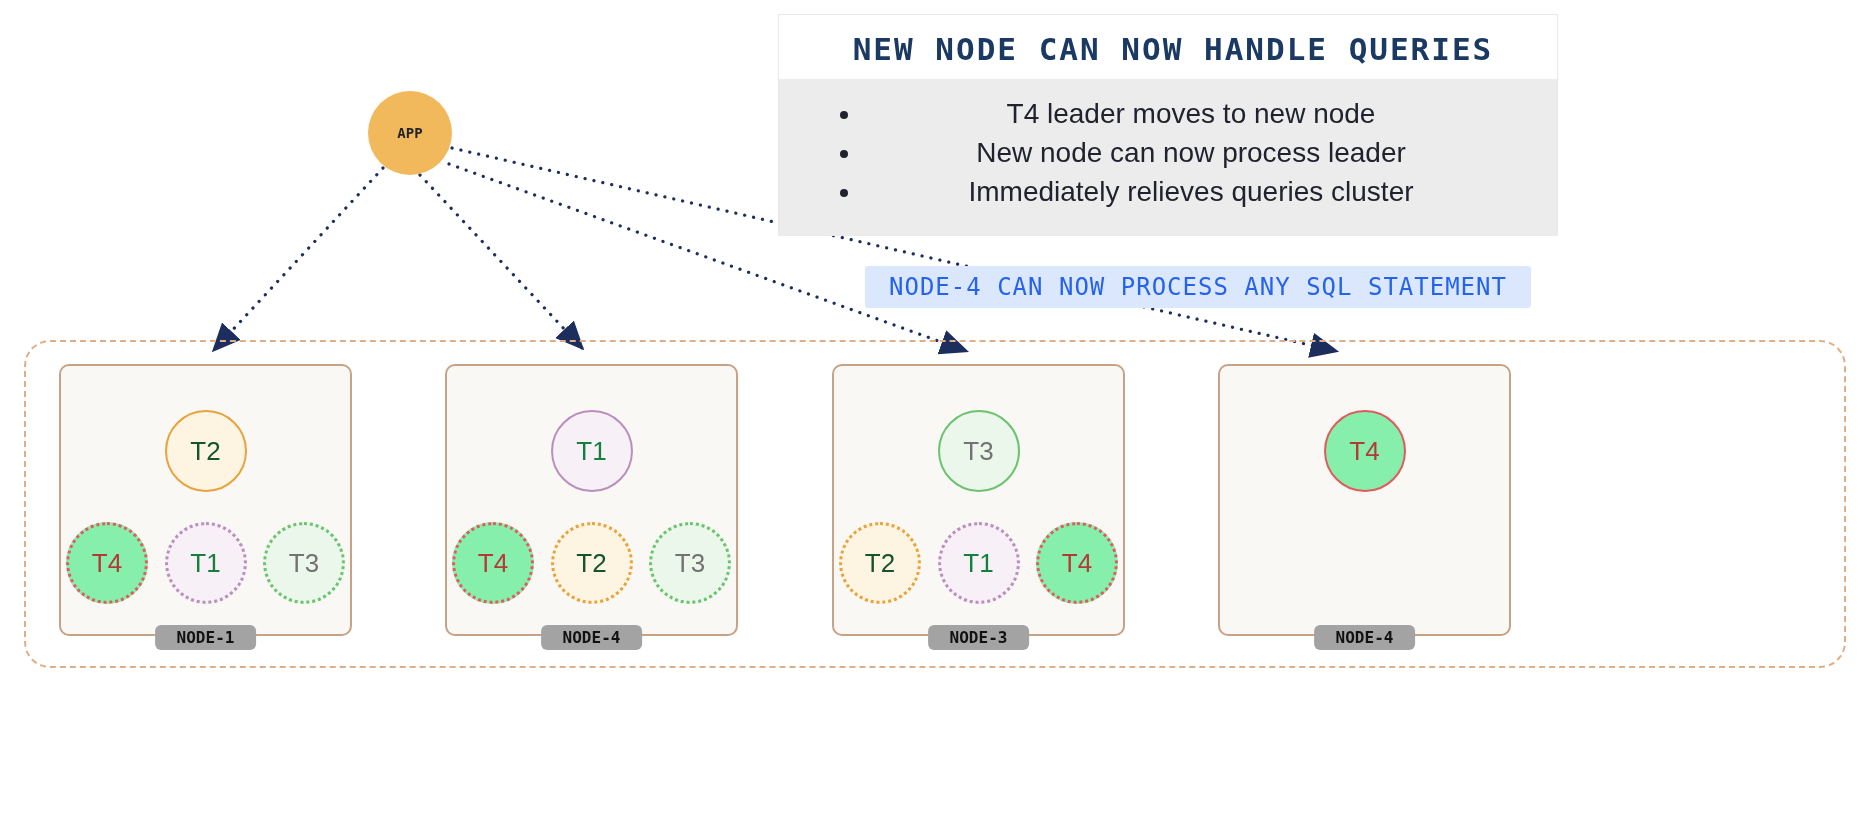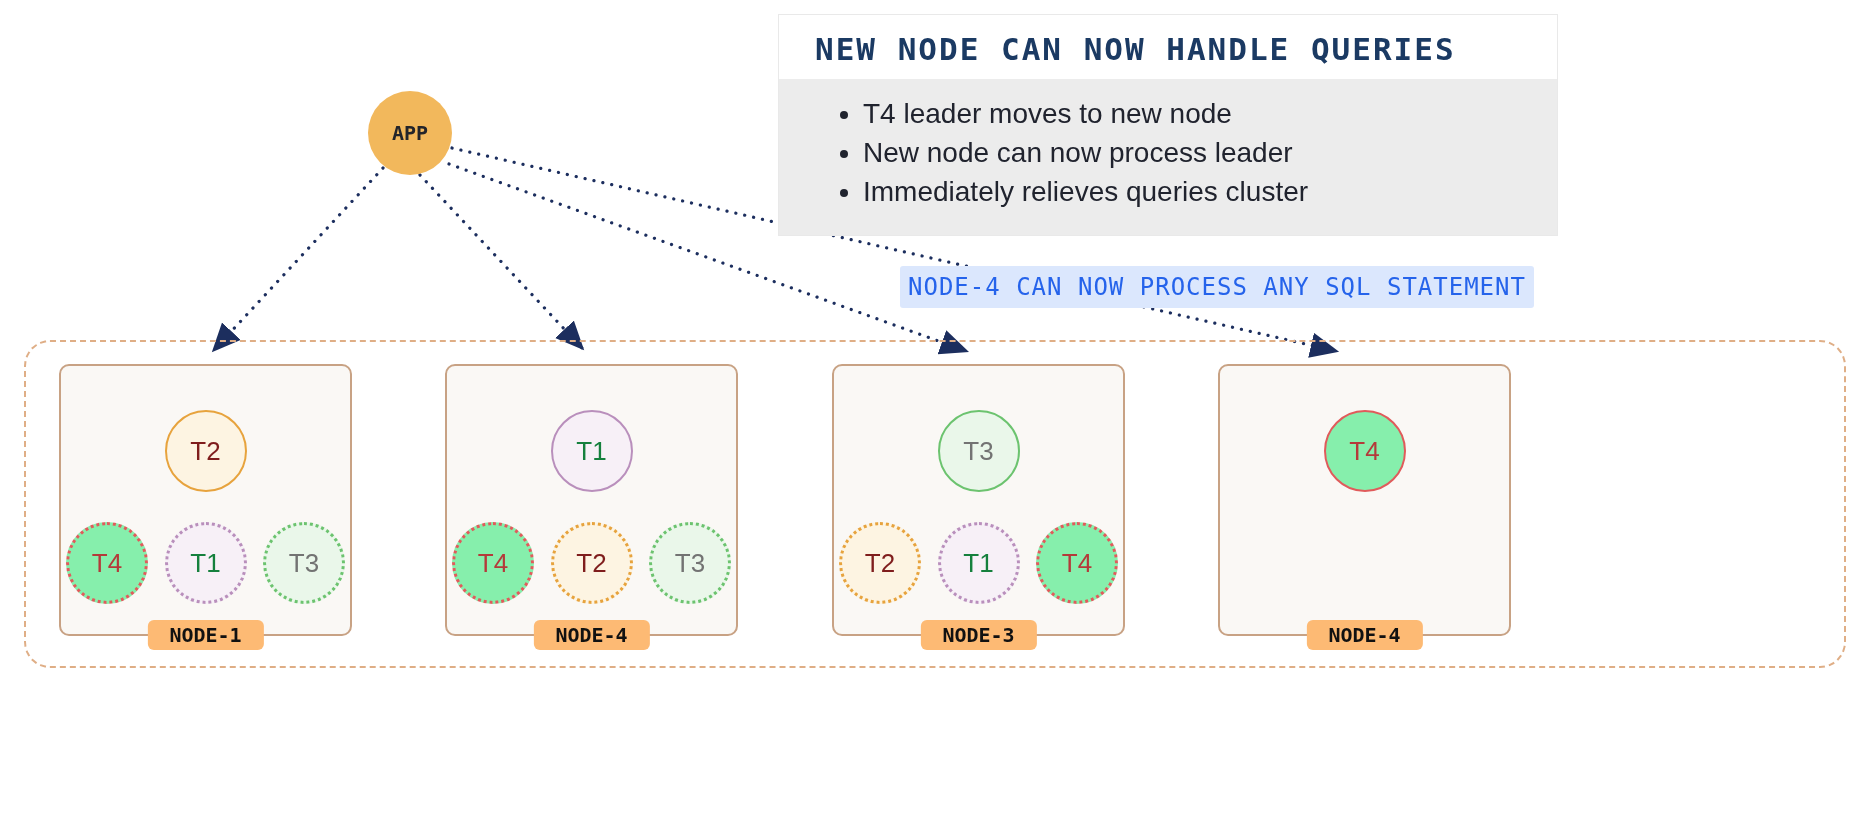--- a/index.html
+++ b/index.html
@@ -19,28 +19,29 @@
     pointer-events: none;
   }
 
   
   .app-circle {
     position: absolute; left: 368px; top: 91px;
     width: 84px; height: 84px; border-radius: 50%;
     background: #f2b85c;
     display: flex; align-items: center; justify-content: center;
     font-family: "DejaVu Sans Mono", monospace;
-    font-weight: bold; font-size: 20px; color: #23242a;
+    font-weight: bold; font-size: 14px; color: #23242a;
   }
 
   
   .info-box {
     position: absolute; left: 778px; top: 14px; width: 780px;
     background: #ffffff;
     border: 1px solid #e9e9e9;
+    text-align: center;
   }
   .info-title {
     padding: 16px 26px 12px 36px;
     font-family: "DejaVu Sans Mono", monospace;
     font-size: 31px; font-weight: bold;
     letter-spacing: 2px;
     color: #1b3a63;
     white-space: nowrap;
   }
   .info-bullets {
@@ -49,27 +50,26 @@
     padding: 12px 26px 20px 72px;
     font-size: 28px; color: #20232e;
     list-style: disc;
   }
   .info-bullets li { margin: 7px 12px; }
 
   
   .callout {
     position: absolute; left: 865px; top: 266px;
     background: #dbe7fd;
-    padding: 7px 8px;
+    padding: 7px 24px;
     border-radius: 3px;
     font-family: "DejaVu Sans Mono", monospace;
     font-size: 24px; letter-spacing: 1px;
     color: #2563eb;
     white-space: nowrap;
-    margin-left: 35px;
   }
 
   
   .cluster {
     position: absolute; left: 24px; top: 340px;
     width: 1822px; height: 328px;
     border: 2px dashed #dfae86;
     border-radius: 26px;
   }
   .node {
@@ -93,32 +93,32 @@
   .tablet {
     width: 82px; height: 82px; border-radius: 50%;
     display: flex; align-items: center; justify-content: center;
     font-size: 26px;
     background: #fff;
   }
   .leader  { border: 2px solid; }
   .replica { border: 3px dotted; }
 
   .tablet[data-color="red"]    { border-color: #e05b5b; background: #86efac; color: #b43a3a; }
-  .tablet[data-color="orange"] { border-color: #e7a33d; background: #fdf4e2; color: #7f1d1d; }
+  .tablet[data-color="orange"] { border-color: #e7a33d; background: #fdf4e2; color: #14532d; }
   .tablet[data-color="purple"] { border-color: #b98fbc; background: #f7f0f7; color: #15803d; }
   .tablet[data-color="green"]  { border-color: #6cc36f; background: #eaf7ea; color: #737373; }
 
   .node-label {
     position: absolute; left: 50%; bottom: -16px;
     transform: translateX(-50%);
-    background: #fdba74;
+    background: #a3a3a3;
     padding: 3px 22px;
     border-radius: 6px;
     font-family: "DejaVu Sans Mono", monospace;
-    font-weight: bold; font-size: 20px; color: #111;
+    font-weight: bold; font-size: 16px; color: #111;
     white-space: nowrap;
   }
 </style>
 </head>
 <body>
 
 <svg id="arrows" viewBox="0 0 1871 833">
   <defs>
     <marker id="ah" markerWidth="12" markerHeight="12" refX="8" refY="4" orient="auto">
       <path d="M0,0 L9,4 L0,8 z" fill="#1c2e5e"></path>

